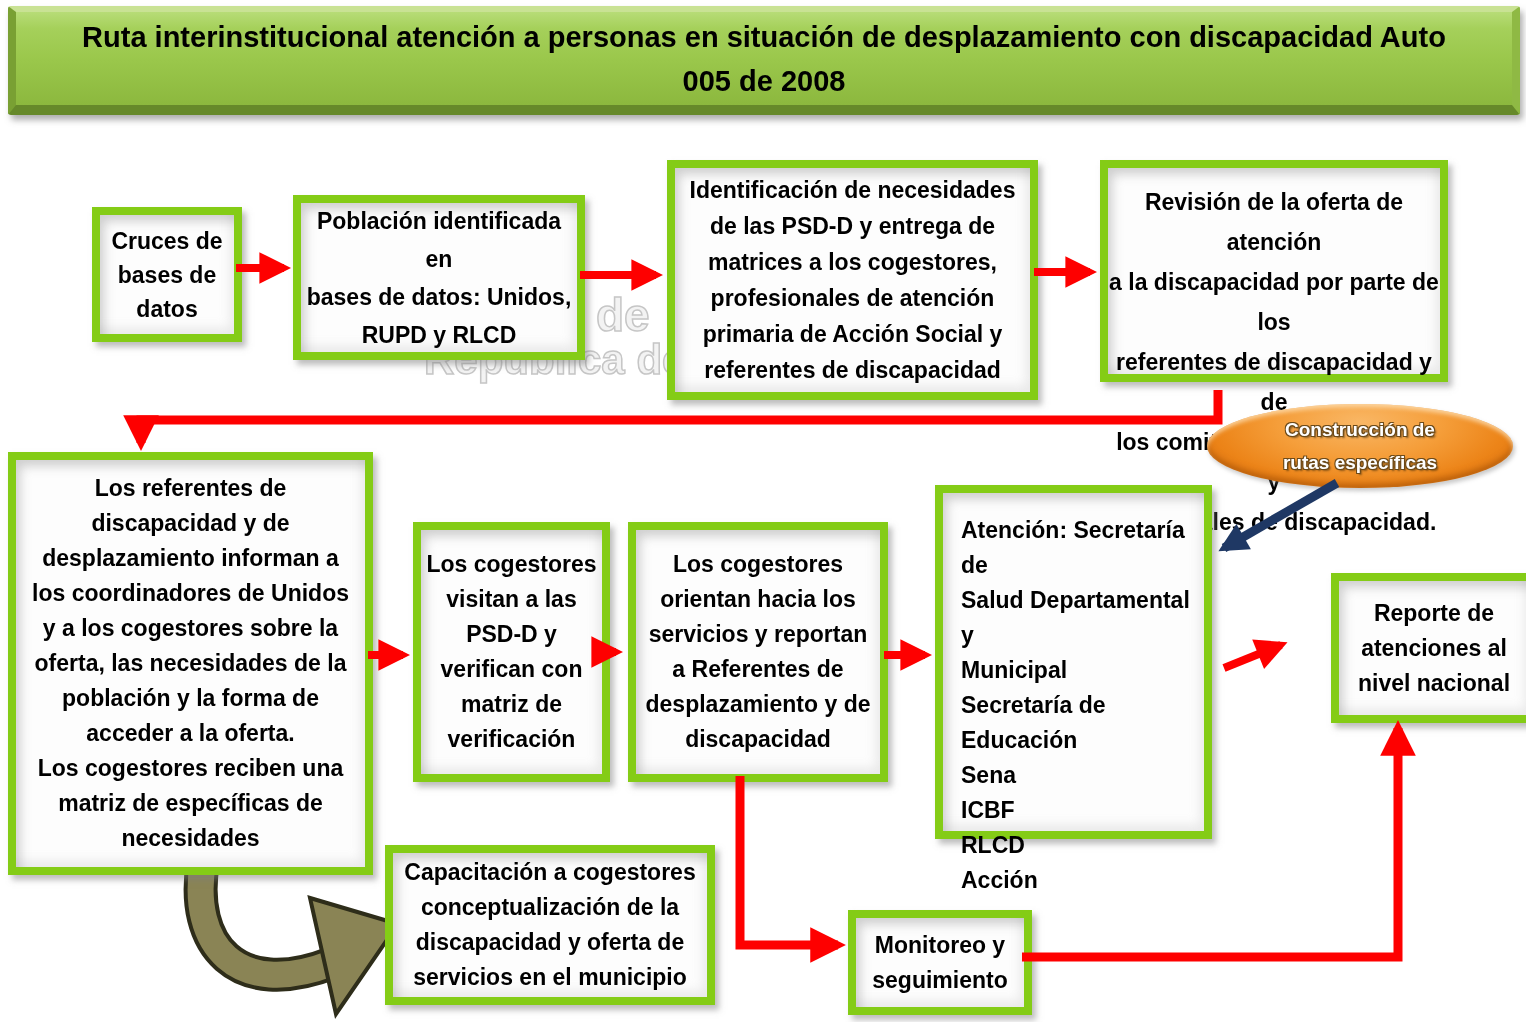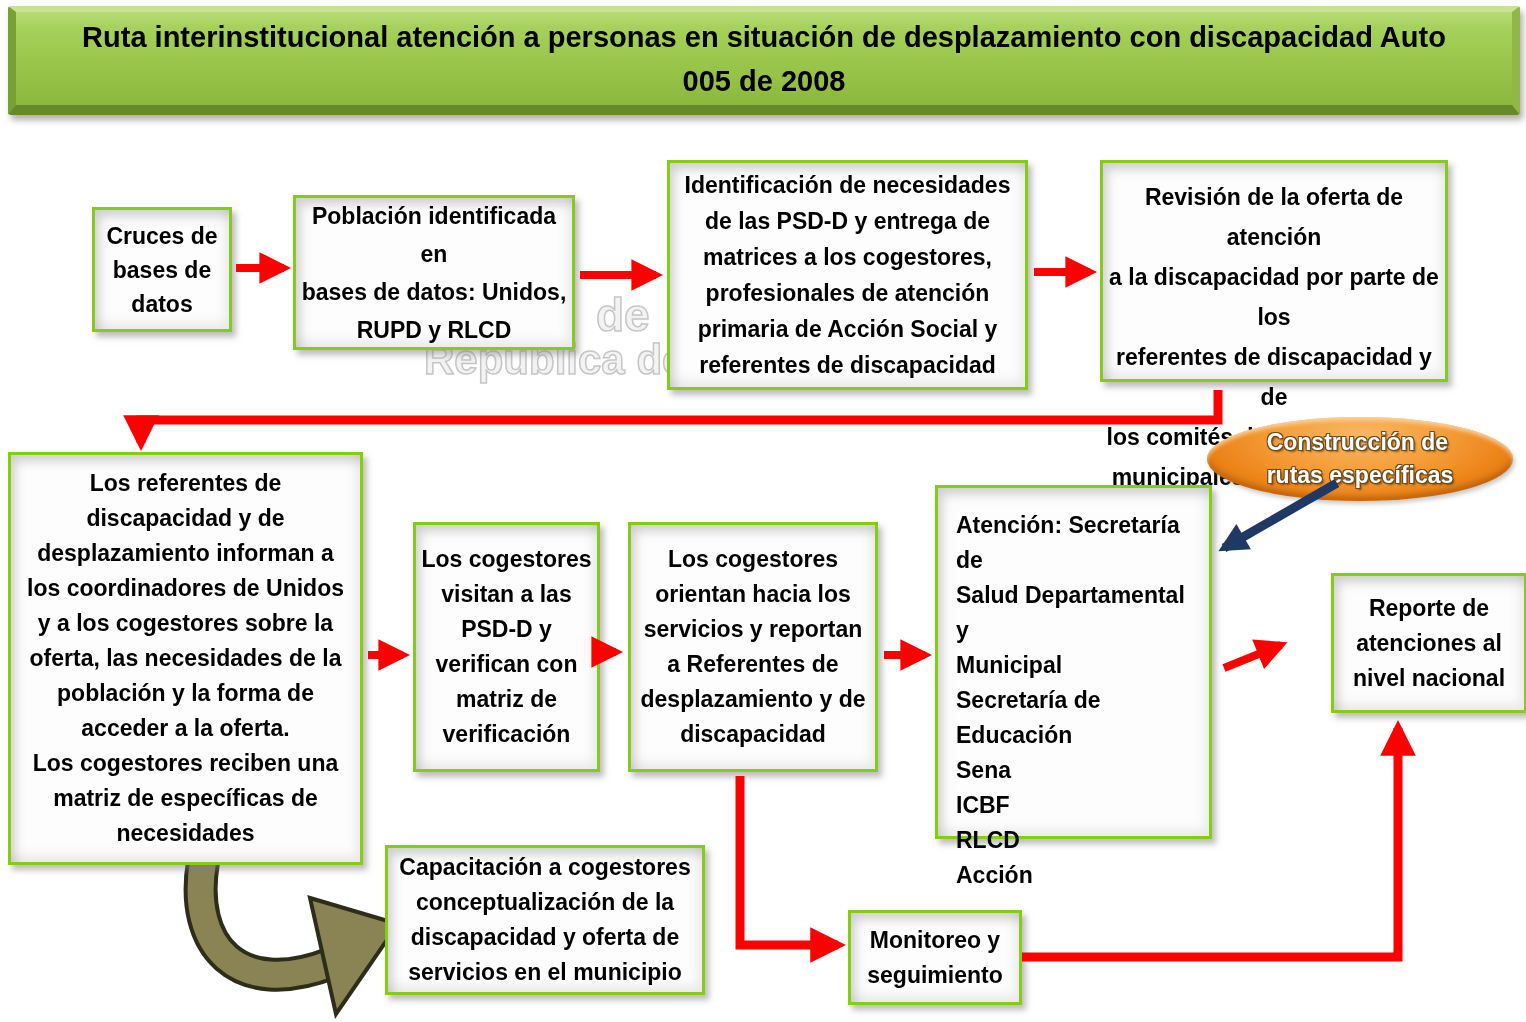--- a/index.html
+++ b/index.html
@@ -35,44 +35,44 @@
     color:#f3f3f3;
     -webkit-text-stroke:1.5px #c6c6c6;
     font-weight:bold;
   }
   .wm1{left:596px;top:288px;font-size:46px;}
   .wm2{left:424px;top:336px;font-size:42px;}
   
   .node{
     position:absolute;z-index:3;
     background:#fdfdfd;
-    border:3px solid #84cc16;
+    border:8px solid #84cc16;
     box-shadow:4px 5px 6px rgba(125,125,125,.5),
                inset 9px 11px 11px -5px rgba(135,135,135,.40),
                inset -9px -11px 11px -5px rgba(165,165,165,.22);
     display:flex;align-items:center;justify-content:center;
     text-align:center;
     white-space:pre-line;
     font-size:23px;line-height:34px;
   }
   .node.top-left{
     align-items:flex-start;justify-content:flex-start;
     text-align:left;padding:20px 10px 0 18px;line-height:35px;
     box-sizing:border-box;
   }
   
   .ellipse{
     position:absolute;z-index:3;
-    left:1207px;top:417px;width:306px;height:84px;
+    left:1207px;top:404px;width:306px;height:84px;
     border-radius:50%;
     background:radial-gradient(ellipse at 50% 22%,#f9b765 0%,#f59e3a 38%,#ec8418 68%,#d96f0e 100%);
     box-shadow:inset 0 3px 4px rgba(255,225,180,.8), inset 0 -4px 6px rgba(150,70,0,.55), 2px 3px 4px rgba(120,120,120,.4);
     display:flex;align-items:center;justify-content:center;
-    color:#fff;
-    font-size:23px;line-height:33px;white-space:pre-line;
+    text-align:center;color:#fff;
+    font-size:19px;line-height:33px;white-space:pre-line;
     text-shadow:1px 1px 0 #6b4a1a,-1px -1px 0 #6b4a1a,1px -1px 0 #6b4a1a,-1px 1px 0 #6b4a1a,2px 2px 2px rgba(60,40,10,.6);
   }
   
   .layer{position:absolute;left:0;top:0;pointer-events:none;}
   .back{z-index:2;}
   .front{z-index:4;}
 </style>
 </head>
 <body>
 

